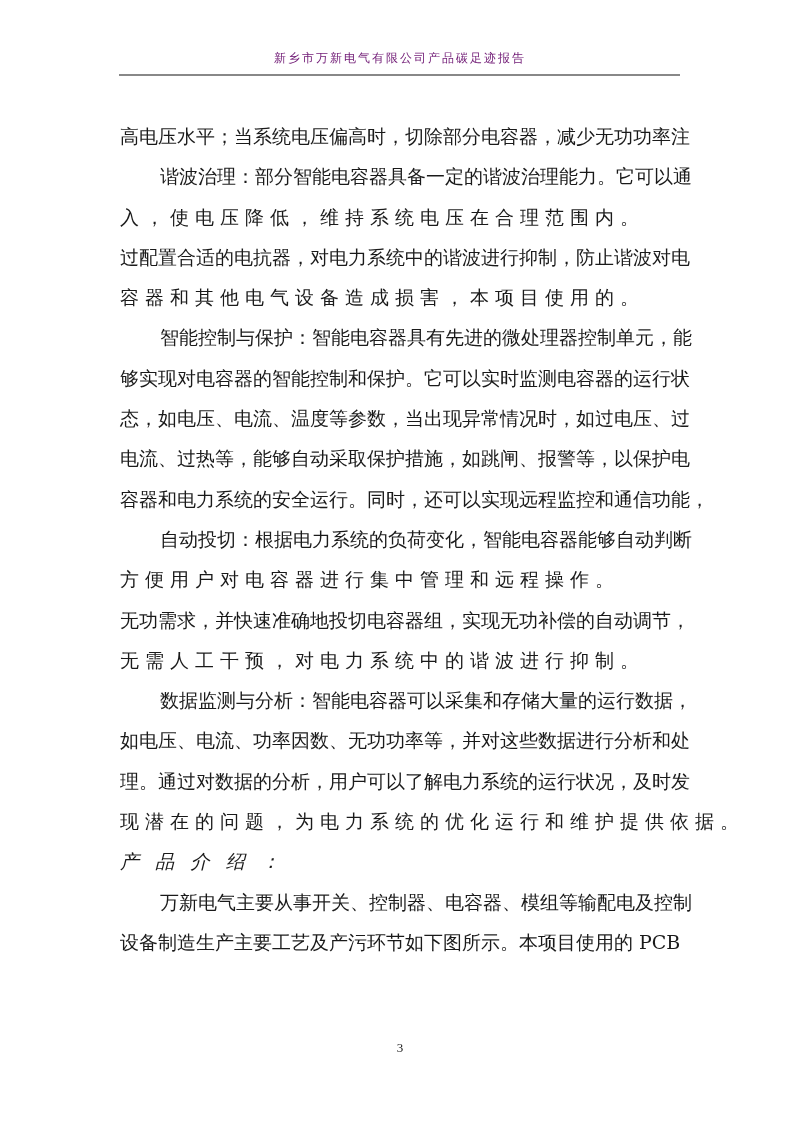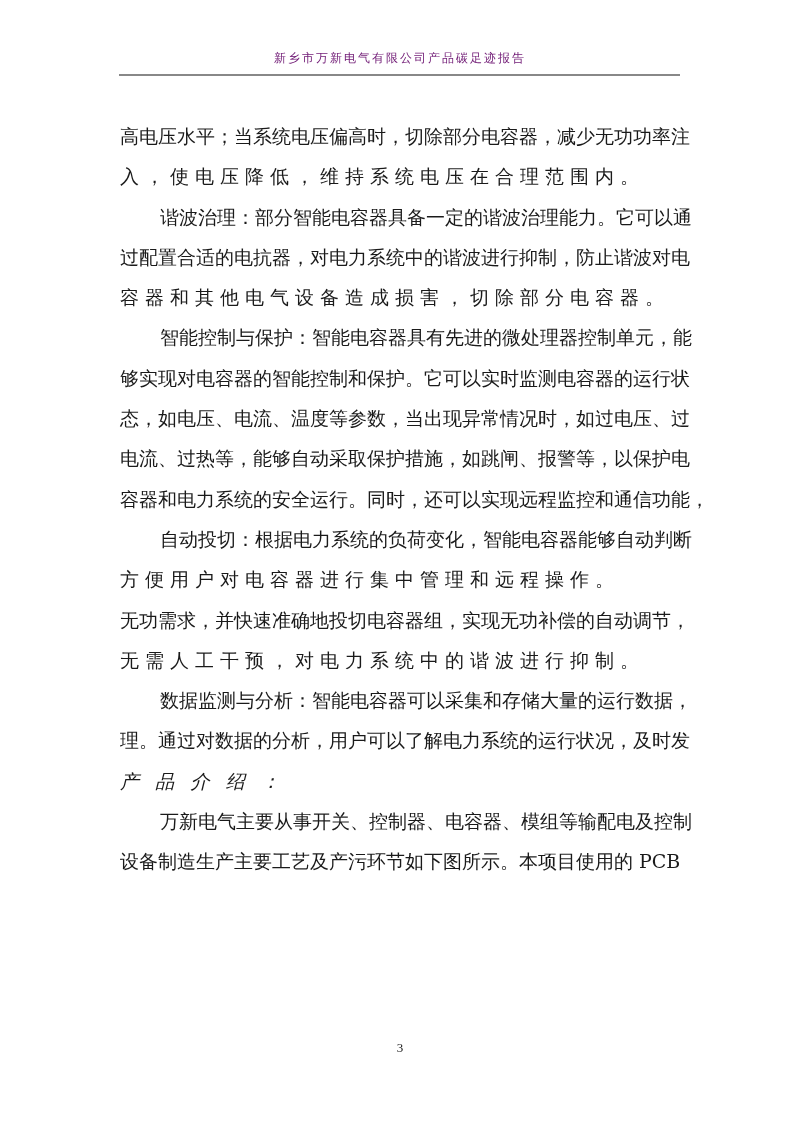--- a/index.html
+++ b/index.html
@@ -19,35 +19,37 @@
   </style>
 </head>
 <body>
 
 <div class="header">新乡市万新电气有限公司产品碳足迹报告</div>
 <div class="rule"></div>
 
 <div class="body">
   <div id="lines-before">
       <div class="line justify">高电压水平；当系统电压偏高时，切除部分电容器，减少无功功率注</div>
+      <div class="line justify indent">谐波治理：部分智能电容器具备一定的谐波治理能力。它可以通</div>
       <div class="line">入，使电压降低，维持系统电压在合理范围内。</div>
-      <div class="line justify indent">谐波治理：部分智能电容器具备一定的谐波治理能力。它可以通</div>
       <div class="line justify">过配置合适的电抗器，对电力系统中的谐波进行抑制，防止谐波对电</div>
-      <div class="line">容器和其他电气设备造成损害，切除部分电容器。</div>
+      <div class="line">容器和其他电气设备造成损害，本项目使用的。</div>
       <div class="line justify indent">智能控制与保护：智能电容器具有先进的微处理器控制单元，能</div>
       <div class="line justify">够实现对电容器的智能控制和保护。它可以实时监测电容器的运行状</div>
       <div class="line justify">态，如电压、电流、温度等参数，当出现异常情况时，如过电压、过</div>
       <div class="line justify">电流、过热等，能够自动采取保护措施，如跳闸、报警等，以保护电</div>
       <div class="line justify">容器和电力系统的安全运行。同时，还可以实现远程监控和通信功能，</div>
       <div class="line justify indent">自动投切：根据电力系统的负荷变化，智能电容器能够自动判断</div>
       <div class="line">方便用户对电容器进行集中管理和远程操作。</div>
       <div class="line justify">无功需求，并快速准确地投切电容器组，实现无功补偿的自动调节，</div>
       <div class="line">无需人工干预，对电力系统中的谐波进行抑制。</div>
       <div class="line justify indent">数据监测与分析：智能电容器可以采集和存储大量的运行数据，</div>
+      <div class="line justify">如电压、电流、功率因数、无功功率等，并对这些数据进行分析和处</div>
       <div class="line justify">理。通过对数据的分析，用户可以了解电力系统的运行状况，及时发</div>
+      <div class="line">现潜在的问题，为电力系统的优化运行和维护提供依据。</div>
     </div>
   <div class="line heading">产 品 介 绍 ：</div>
   <div id="lines-after">
       <div class="line justify indent">万新电气主要从事开关、控制器、电容器、模组等输配电及控制</div>
       <div class="line justify">设备制造生产主要工艺及产污环节如下图所示。本项目使用的 PCB</div>
     </div>
 </div>
 
 <div class="pagenum">3</div>
 

